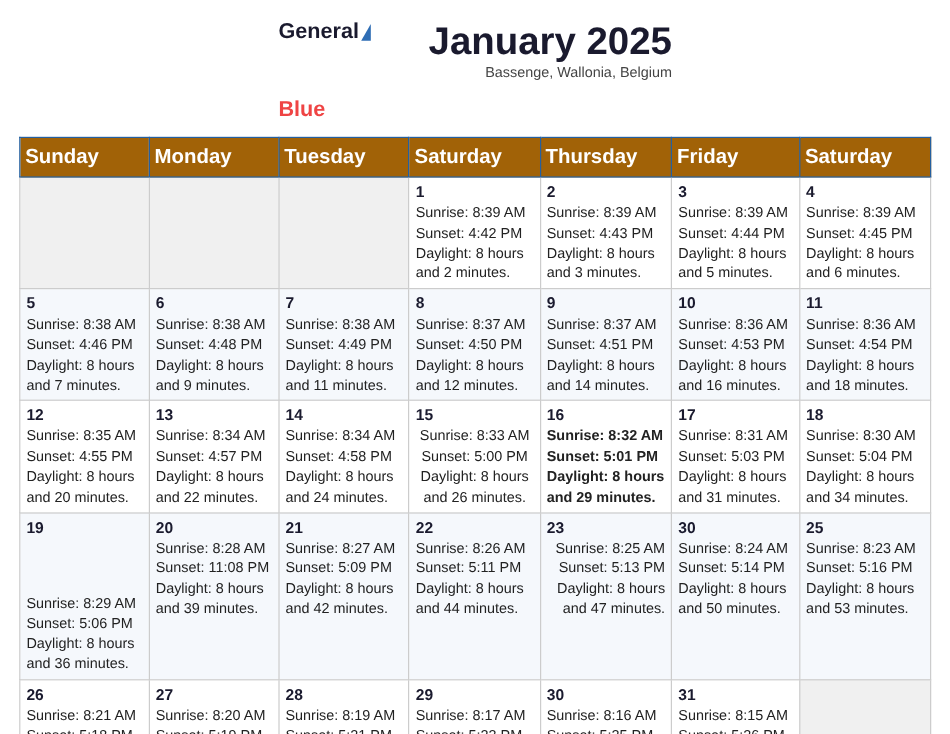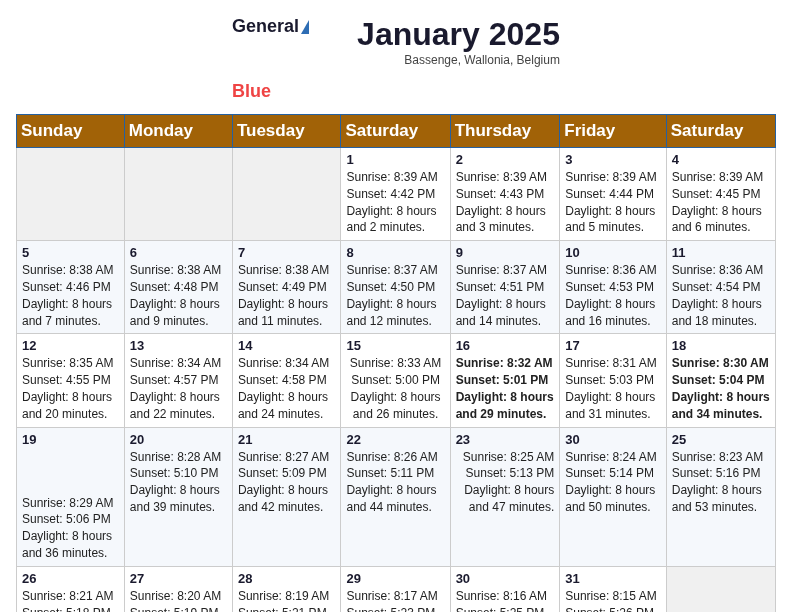--- a/index.html
+++ b/index.html
@@ -254,38 +254,38 @@
         </td>
         <td>
           <span class="day-number">17</span>
           <div class="day-info" style="white-space: pre-line;">Sunrise: 8:31 AM
 Sunset: 5:03 PM
 Daylight: 8 hours
 and 31 minutes.</div>
         </td>
         <td>
           <span class="day-number">18</span>
-          <div class="day-info" style="white-space: pre-line; font-weight: bold;">Sunrise: 8:30 AM
+          <div class="day-info" style="white-space: pre-line;">Sunrise: 8:30 AM
 Sunset: 5:04 PM
 Daylight: 8 hours
 and 34 minutes.</div>
         </td>
       </tr>
       <tr>
         <td>
           <span class="day-number">19</span>
           <div class="day-info" style="white-space: pre-line; margin-top: 48px;">Sunrise: 8:29 AM
 Sunset: 5:06 PM
 Daylight: 8 hours
 and 36 minutes.</div>
         </td>
         <td>
           <span class="day-number">20</span>
           <div class="day-info" style="white-space: pre-line;">Sunrise: 8:28 AM
-Sunset: 5:10 PM
+Sunset: 11:08 PM
 Daylight: 8 hours
 and 39 minutes.</div>
         </td>
         <td>
           <span class="day-number">21</span>
           <div class="day-info" style="white-space: pre-line;">Sunrise: 8:27 AM
 Sunset: 5:09 PM
 Daylight: 8 hours
 and 42 minutes.</div>
         </td>

